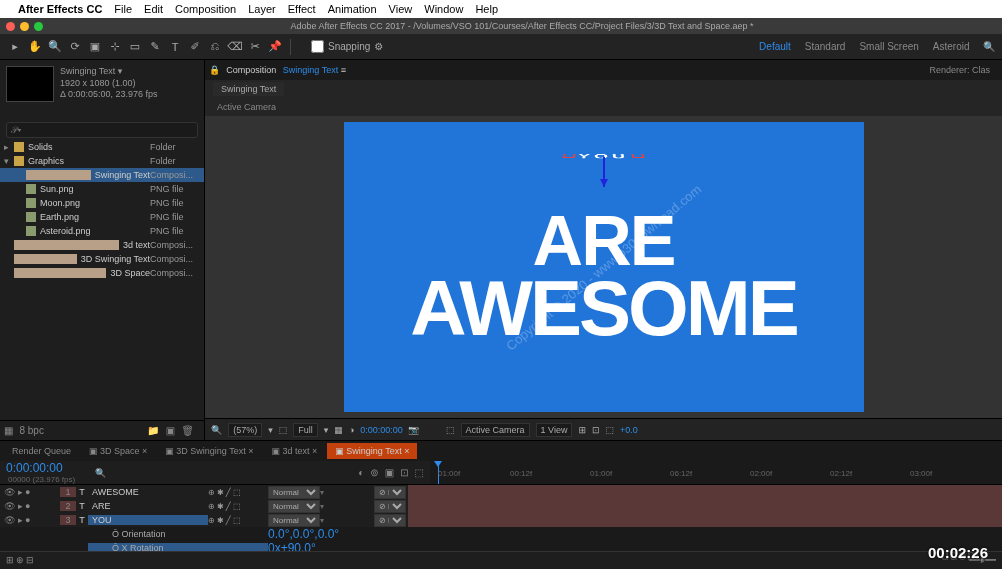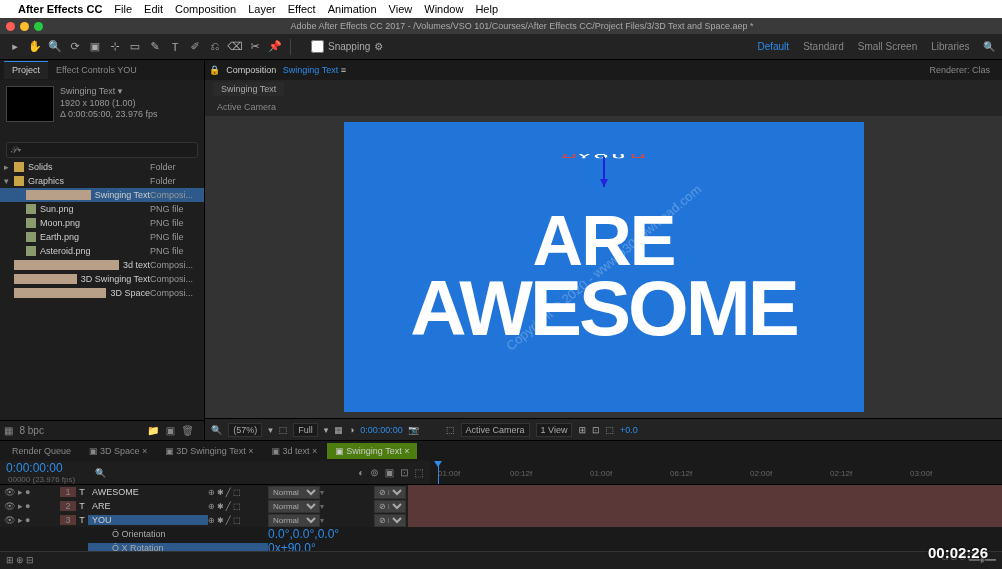--- a/index.html
+++ b/index.html
@@ -64,21 +64,21 @@
 .canvas .are{font-size:70px;font-weight:900;color:#fff;font-family:Arial Black,sans-serif;letter-spacing:-2px;margin-top:20px;line-height:0.9;}
 .canvas .awesome{font-size:78px;font-weight:900;color:#fff;font-family:Arial Black,sans-serif;letter-spacing:-3px;line-height:0.9;}
 .watermark{position:absolute;color:rgba(255,255,255,0.25);font-size:13px;transform:rotate(-40deg);pointer-events:none;}
 .vfoot{height:22px;background:#232323;display:flex;align-items:center;padding:0 6px;font-size:9px;color:#aaa;border-top:1px solid #000;}
 .vfoot span{margin-right:6px;}
 .vfoot .dd{background:#1a1a1a;padding:1px 4px;border:1px solid #333;}
 .vfoot .accent{color:#2d8ceb;}
 .timeline{height:127px;background:#1e1e1e;border-top:1px solid #000;display:flex;flex-direction:column;}
 .tltabs{height:20px;display:flex;align-items:center;background:#1a1a1a;padding:0 4px;font-size:9px;}
 .tltabs .tlt{padding:3px 8px;color:#888;margin-right:2px;}
-.tltabs .tlt.active{color:#ccc;background:#4d7c0f;}
+.tltabs .tlt.active{color:#ccc;background:#c2410c;}
 .tlhead{height:24px;display:flex;border-bottom:1px solid #000;}
 .tlleft{width:430px;display:flex;align-items:center;padding:0 6px;}
 .tltime{color:#2d8ceb;font-size:12px;}
 .tlframes{color:#666;font-size:8px;margin-left:2px;}
 .tlicons{margin-left:auto;display:flex;gap:6px;color:#888;}
 .tltrack{flex:1;background:#1a1a1a;position:relative;font-size:8px;color:#666;}
 .tltrack .tick{position:absolute;top:8px;}
 .tltrack .playhead{position:absolute;left:8px;top:0;width:1px;height:100%;background:#2d8ceb;}
 .tltrack .playhead::before{content:"";position:absolute;top:0;left:-4px;border:4px solid transparent;border-top:6px solid #2d8ceb;}
 .layers{flex:1;overflow:auto;}
@@ -144,31 +144,27 @@
   <div class="sep"></div>
   <div class="snap">
     <input type="checkbox" style="">
     <span>Snapping</span>
     <span style="margin-left:4px;">⚙</span>
   </div>
   <div class="workspace">
     <span class="active">Default</span>
     <span>Standard</span>
     <span>Small Screen</span>
-    <span>Libraries</span>
+    <span>Asteroid</span>
     <span>🔍</span>
   </div>
 </div>
 
 <div class="main">
   <div class="left">
-    <div class="tabs">
-      <span class="tab active">Project</span>
-      <span class="tab">Effect Controls YOU</span>
-    </div>
     <div class="projinfo">
       <div class="thumb"></div>
       <div class="meta">
         <div>Swinging Text ▾</div>
         <div>1920 x 1080 (1.00)</div>
         <div>Δ 0:00:05:00, 23.976 fps</div>
       </div>
     </div>
     <div class="search"><input type="text" placeholder="𝒫▾" style=""></div>
     <div class="plist" id="plist">

